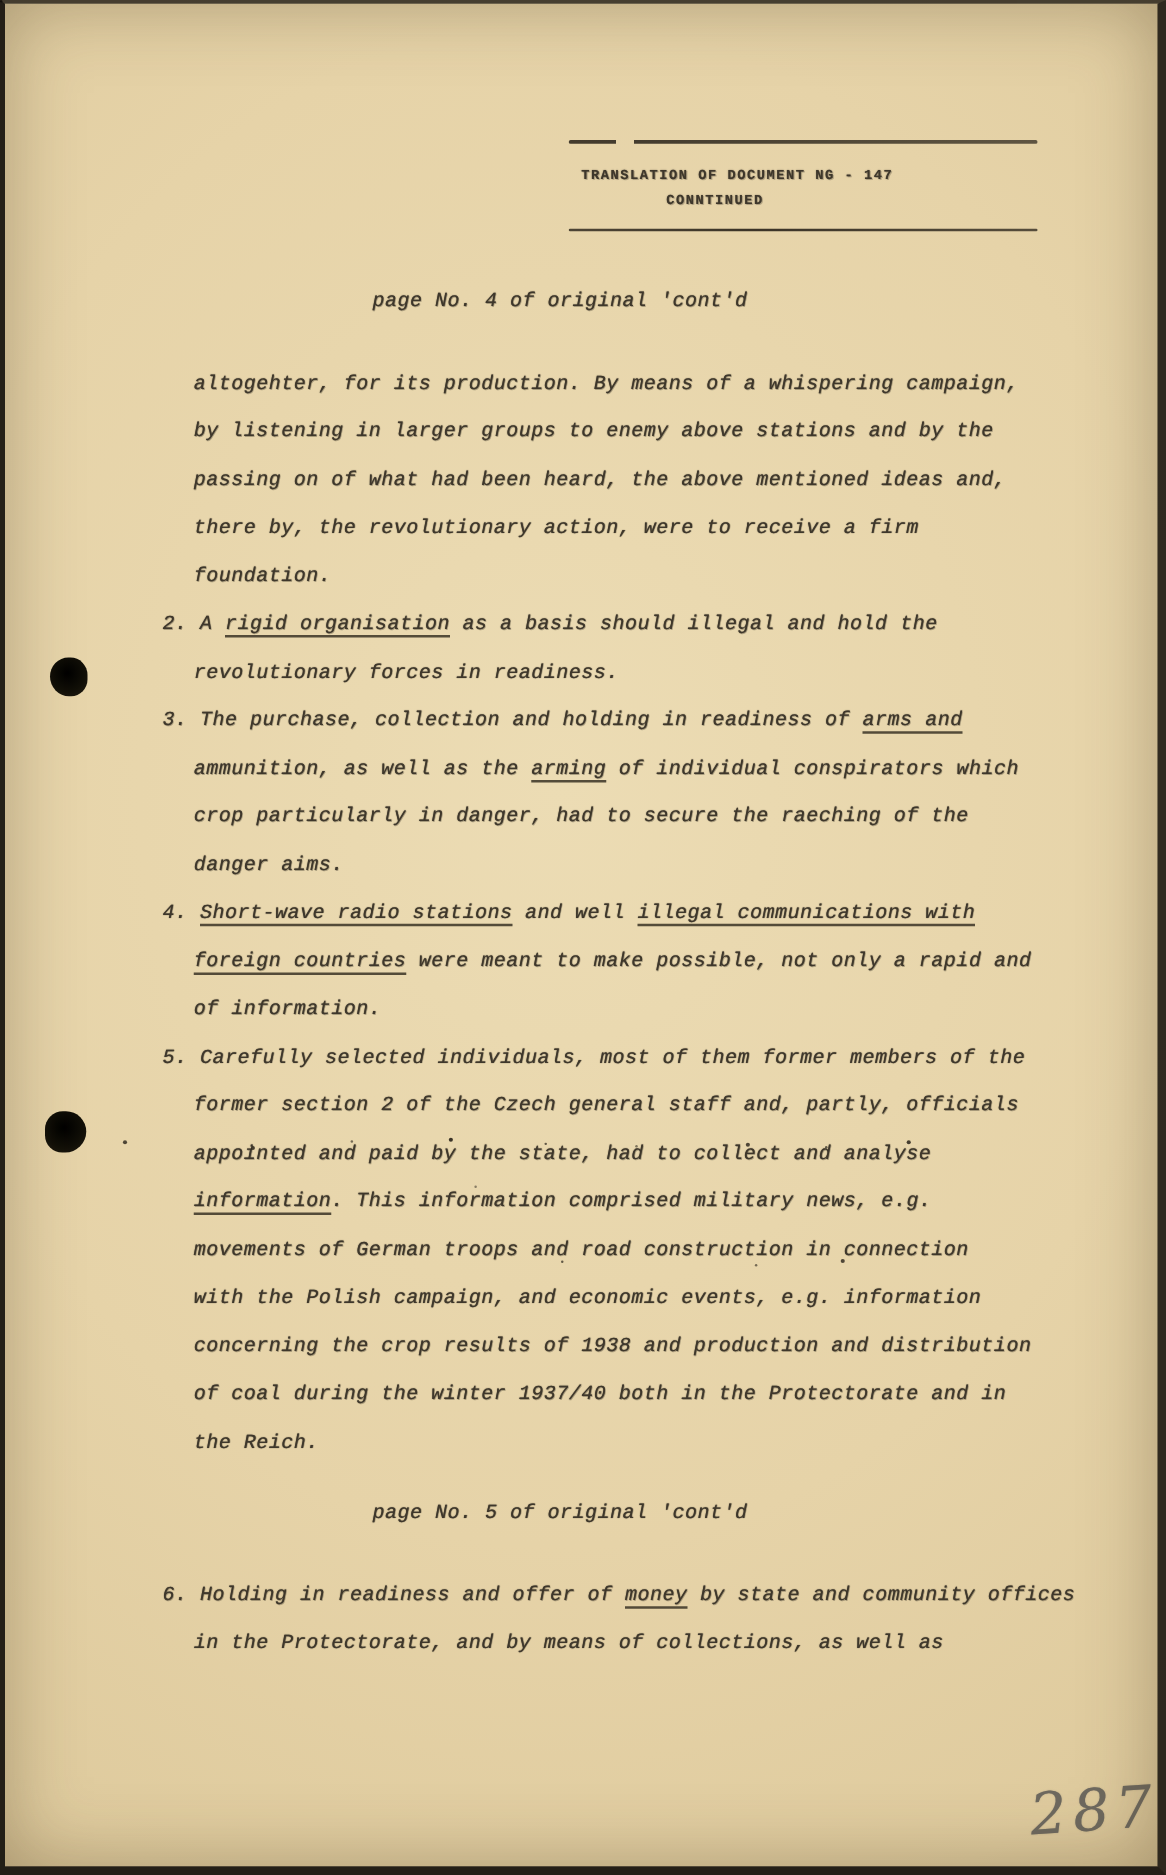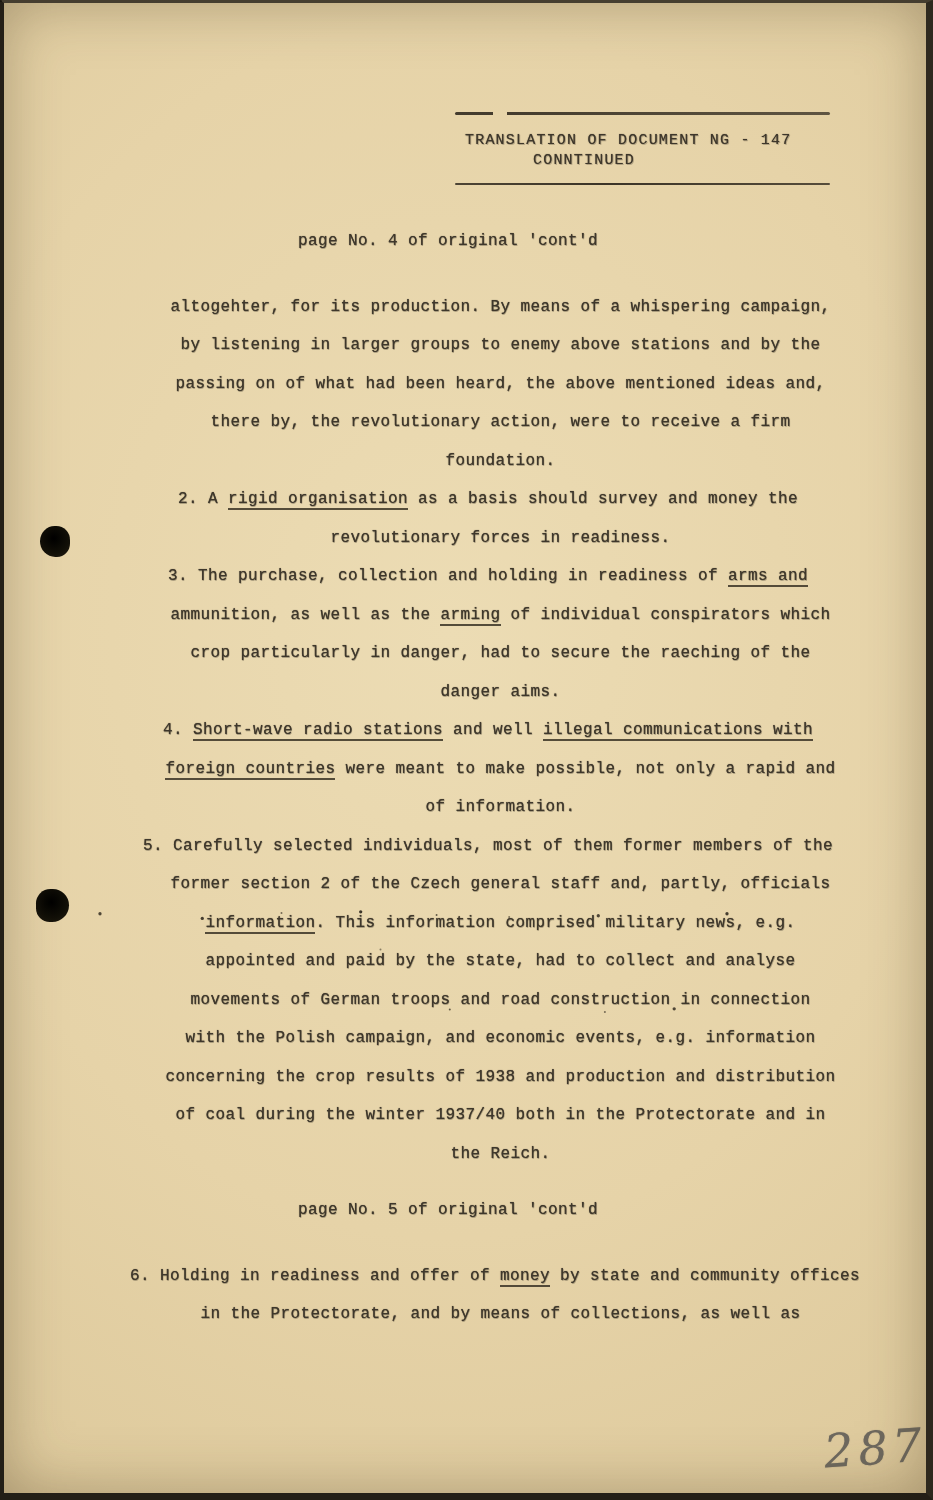--- a/index.html
+++ b/index.html
@@ -19,21 +19,21 @@
     border-left:4px solid rgba(16,13,9,.9);
     border-top:3px solid rgba(16,13,9,.75);
     border-right:7px solid rgba(16,13,9,.85);
     border-bottom:7px solid rgba(16,13,9,.9);
     box-shadow:inset 0 0 60px rgba(70,55,30,.35);
   }
   .ink{ color:var(--ink,#3e372b); }
   
   .hdr{
     position:absolute;left:455px;top:112px;width:375px;
-    font-size:15px;font-weight:normal;letter-spacing:1.2px;line-height:20px;
+    font-size:11px;font-weight:bold;letter-spacing:1.2px;line-height:20px;
     text-shadow:0 0 1px rgba(62,55,43,.85),1px 1px 0 rgba(62,55,43,.25);
   }
   .rule{
     height:2.5px;margin:0;border:none;
     background:linear-gradient(90deg,
       rgba(50,43,32,.9) 0px,rgba(50,43,32,.9) 38px,
       rgba(50,43,32,0) 38px,rgba(50,43,32,0) 52px,
       rgba(50,43,32,.9) 52px,rgba(50,43,32,.75) 100%);
     border-radius:2px;
   }
@@ -41,23 +41,24 @@
     background:linear-gradient(90deg,rgba(50,43,32,.85),rgba(50,43,32,.95) 40%,rgba(50,43,32,.8));
   }
   .hdr-line1{margin:16px 0 0 10px;}
   .hdr-line2{margin:0 0 12px 78px;}
   
   .doc{
     position:absolute;left:130px;top:204px;width:716px;
     font-size:16px;line-height:38.5px;letter-spacing:.4px;
     text-shadow:0 0 .9px rgba(62,55,43,.9),.6px .6px 0 rgba(62,55,43,.3);
     white-space:nowrap;
+    font-style:italic;
   }
   .heading{margin:18px 0 27px 168px;}
-  .line{padding-left:0;text-align:center;}
+  .line{padding-left:0;}
   .line.cont{padding-left:25px;}
   .u{
     border-bottom:2px solid rgba(58,50,37,.85);
     margin-top:29px;
   }
   
   .hole{
     position:absolute;background:radial-gradient(circle at 45% 40%, #000 0%, #121008 60%, #241e14 100%);
   }
   .hole.h1{left:40px;top:526px;width:30px;height:31px;border-radius:52% 48% 46% 54%;}
@@ -107,33 +108,33 @@
   <div class="rule bottom"></div>
 </div>
 
 <div class="doc ink">
     <div class="heading">page No. 4 of original 'cont'd</div>
     <div class="line cont"><span>altogehter, for its production. By means of a whispering campaign,</span></div>
     <div class="line cont"><span>by listening in larger groups to enemy above stations and by the</span></div>
     <div class="line cont"><span>passing on of what had been heard, the above mentioned ideas and,</span></div>
     <div class="line cont"><span>there by, the revolutionary action, were to receive a firm</span></div>
     <div class="line cont"><span>foundation.</span></div>
-    <div class="line"><span>2. A </span><span class="u">rigid organisation</span><span> as a basis should survey and money the</span></div>
+    <div class="line"><span>2. A </span><span class="u">rigid organisation</span><span> as a basis should illegal and hold the</span></div>
     <div class="line cont"><span>revolutionary forces in readiness.</span></div>
     <div class="line"><span>3. The purchase, collection and holding in readiness of </span><span class="u">arms and</span></div>
     <div class="line cont"><span>ammunition, as well as the </span><span class="u">arming</span><span> of individual conspirators which</span></div>
     <div class="line cont"><span>crop particularly in danger, had to secure the raeching of the</span></div>
     <div class="line cont"><span>danger aims.</span></div>
     <div class="line"><span>4. </span><span class="u">Short-wave radio stations</span><span> and well </span><span class="u">illegal communications with</span></div>
     <div class="line cont"><span class="u">foreign countries</span><span> were meant to make possible, not only a rapid and</span></div>
     <div class="line cont"><span>of information.</span></div>
     <div class="line"><span>5. Carefully selected individuals, most of them former members of the</span></div>
     <div class="line cont"><span>former section 2 of the Czech general staff and, partly, officials</span></div>
+    <div class="line cont"><span>appointed and paid by the state, had to collect and analyse</span></div>
     <div class="line cont"><span class="u">information</span><span>. This information comprised military news, e.g.</span></div>
-    <div class="line cont"><span>appointed and paid by the state, had to collect and analyse</span></div>
     <div class="line cont"><span>movements of German troops and road construction in connection</span></div>
     <div class="line cont"><span>with the Polish campaign, and economic events, e.g. information</span></div>
     <div class="line cont"><span>concerning the crop results of 1938 and production and distribution</span></div>
     <div class="line cont"><span>of coal during the winter 1937/40 both in the Protectorate and in</span></div>
     <div class="line cont"><span>the Reich.</span></div>
     <div class="heading">page No. 5 of original 'cont'd</div>
     <div class="line"><span>6. Holding in readiness and offer of </span><span class="u">money</span><span> by state and community offices</span></div>
     <div class="line cont"><span>in the Protectorate, and by means of collections, as well as</span></div>
   </div>
 

